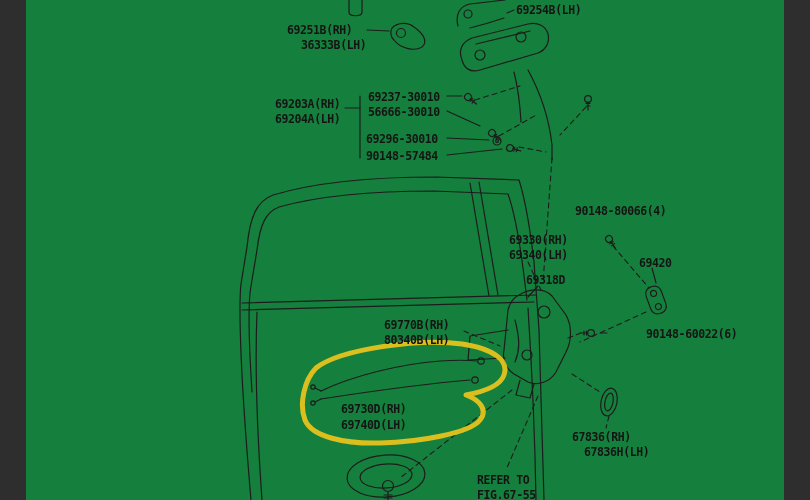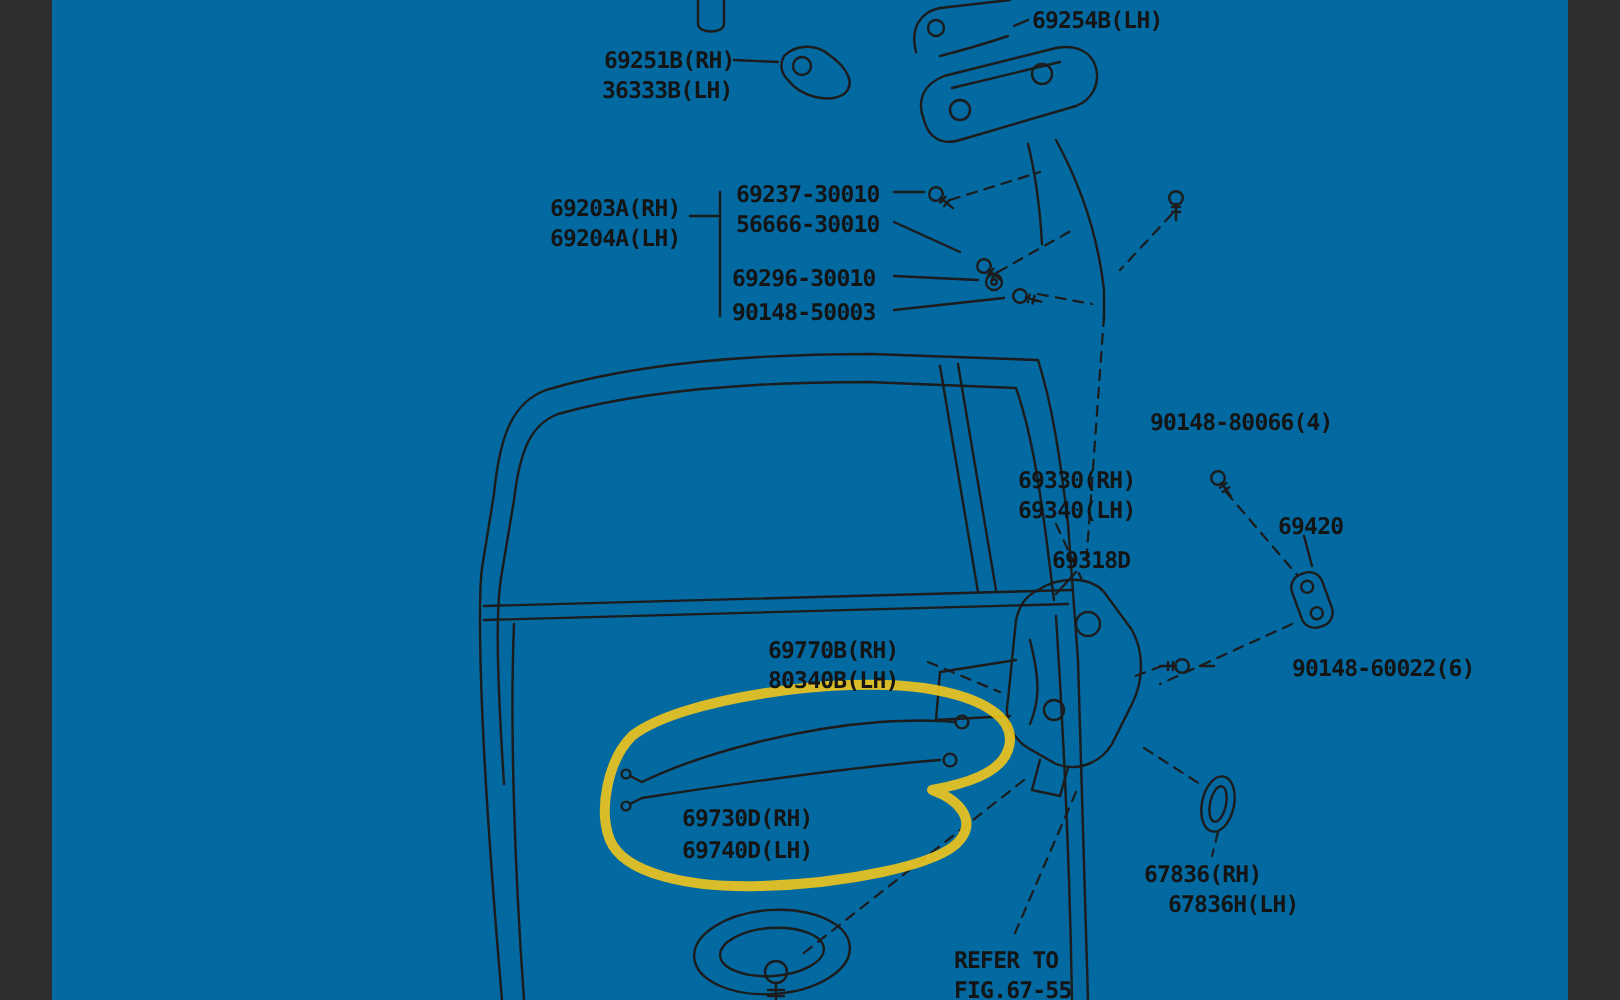--- a/index.html
+++ b/index.html
@@ -1,18 +1,18 @@
 <!DOCTYPE html>
 <html><head>
 <meta charset="utf-8">
 <style>
   html,body { margin:0; padding:0; background:#888; }
   .stage {
     position:relative; width:810px; height:500px; margin:0 auto;
-    background:#0369a1; overflow:hidden;
+    background:#15803d; overflow:hidden;
     font-family:"DejaVu Sans Mono","Liberation Mono",monospace;
   }
   .edge { position:absolute; top:0; height:100%; background:#2e2e2e; }
   .edge.left  { left:0;  width:26px; }
   .edge.right { right:0; width:26px; }
   .lbl {
     position:absolute; font-weight:bold; font-size:11.5px; line-height:14px;
     color:#141414; white-space:nowrap; letter-spacing:-0.4px;
   }
   svg.art { position:absolute; left:0; top:0; }
@@ -158,28 +158,28 @@
         <path d="M321,391 l-6,-3 M321,399 l-6,3"></path>
         <circle cx="313" cy="387" r="2.2"></circle>
         <circle cx="313" cy="403" r="2.2"></circle>
       </g>
 
       <path stroke="#EFC51C" stroke-width="5" opacity="0.9" d="M316,368 C340,349 420,338 462,344 C495,349 509,361 504,375 C500,387 482,392 466,395 C480,400 488,410 480,420 C470,433 420,442 380,443 C345,444 312,437 305,420 C299,405 304,380 316,368 Z"></path>
     </g>
   </svg>
 
   <div class="lbl" style="left:516px;top:3px">69254B(LH)</div>
-  <div class="lbl" style="left:302px;top:23px">69251B(RH)</div>
+  <div class="lbl" style="left:287px;top:23px">69251B(RH)</div>
   <div class="lbl" style="left:301px;top:38px">36333B(LH)</div>
   <div class="lbl" style="left:275px;top:97px">69203A(RH)</div>
   <div class="lbl" style="left:275px;top:112px">69204A(LH)</div>
   <div class="lbl" style="left:368px;top:90px">69237-30010</div>
   <div class="lbl" style="left:368px;top:105px">56666-30010</div>
   <div class="lbl" style="left:366px;top:132px">69296-30010</div>
-  <div class="lbl" style="left:366px;top:149px">90148-50003</div>
+  <div class="lbl" style="left:366px;top:149px">90148-57484</div>
   <div class="lbl" style="left:575px;top:204px">90148-80066(4)</div>
   <div class="lbl" style="left:509px;top:233px">69330(RH)</div>
   <div class="lbl" style="left:509px;top:248px">69340(LH)</div>
   <div class="lbl" style="left:639px;top:256px">69420</div>
   <div class="lbl" style="left:526px;top:273px">69318D</div>
   <div class="lbl" style="left:384px;top:318px">69770B(RH)</div>
   <div class="lbl" style="left:384px;top:333px">80340B(LH)</div>
   <div class="lbl" style="left:646px;top:327px">90148-60022(6)</div>
   <div class="lbl" style="left:341px;top:402px">69730D(RH)</div>
   <div class="lbl" style="left:341px;top:418px">69740D(LH)</div>

